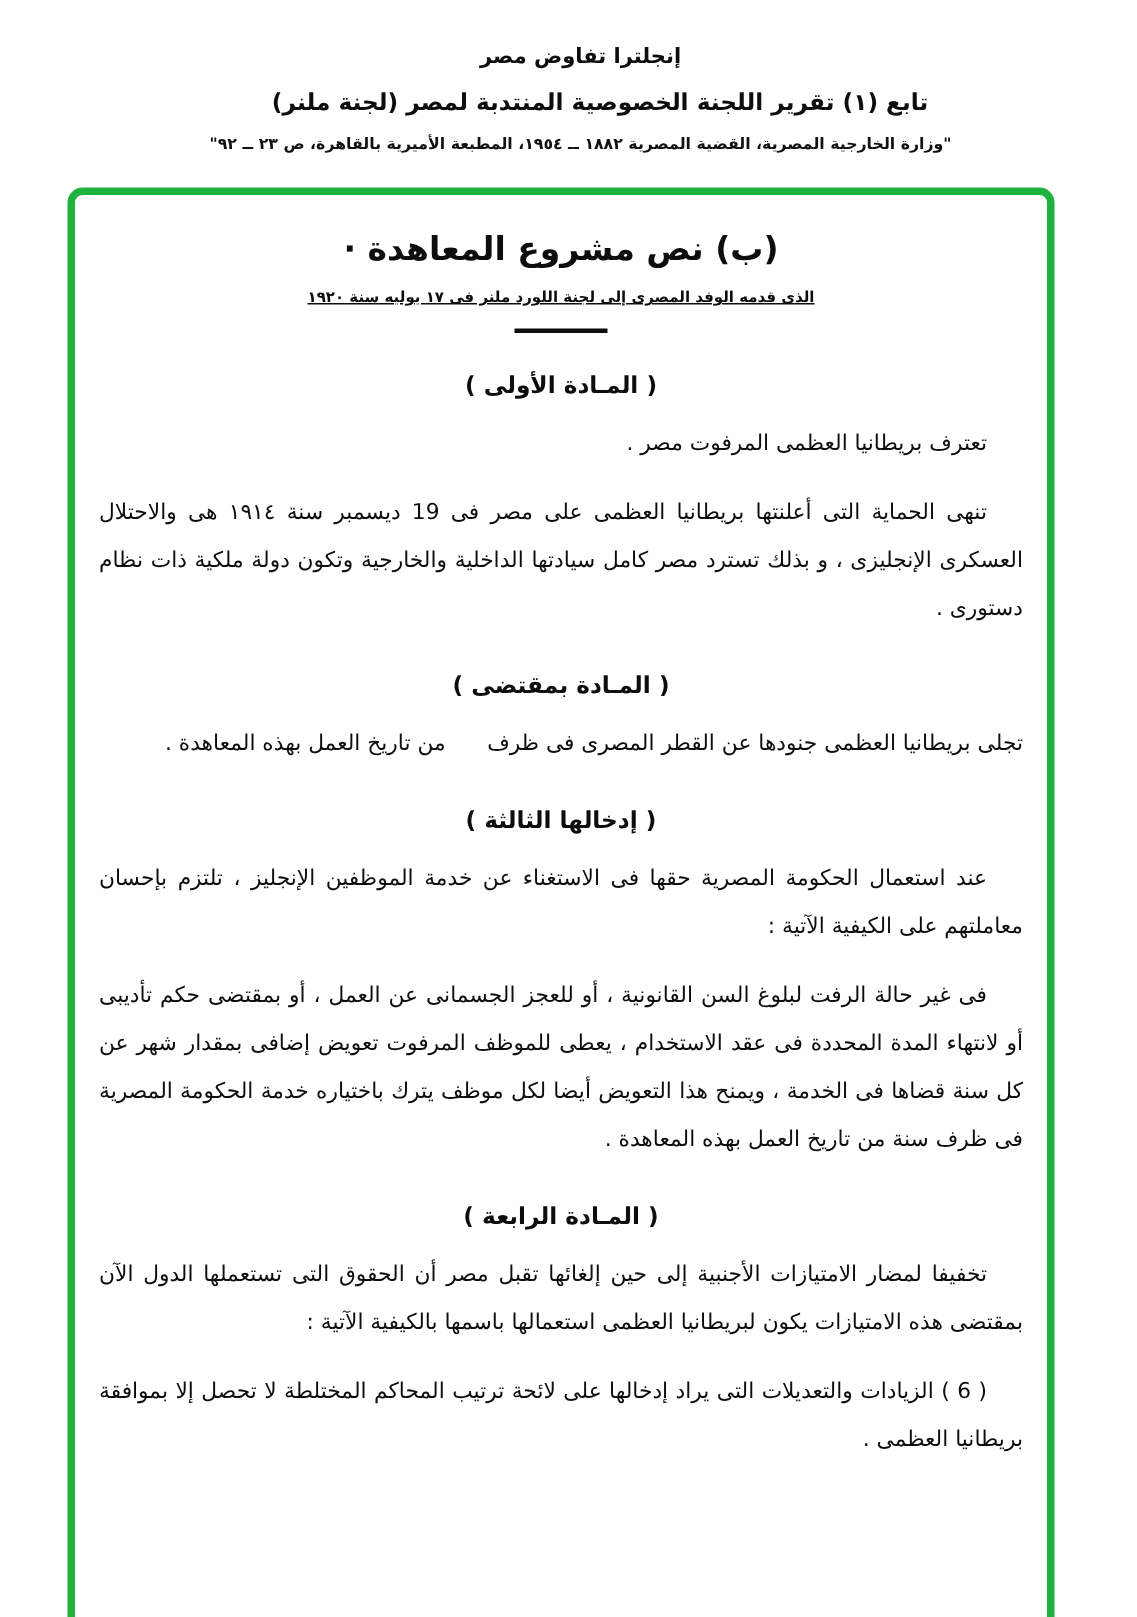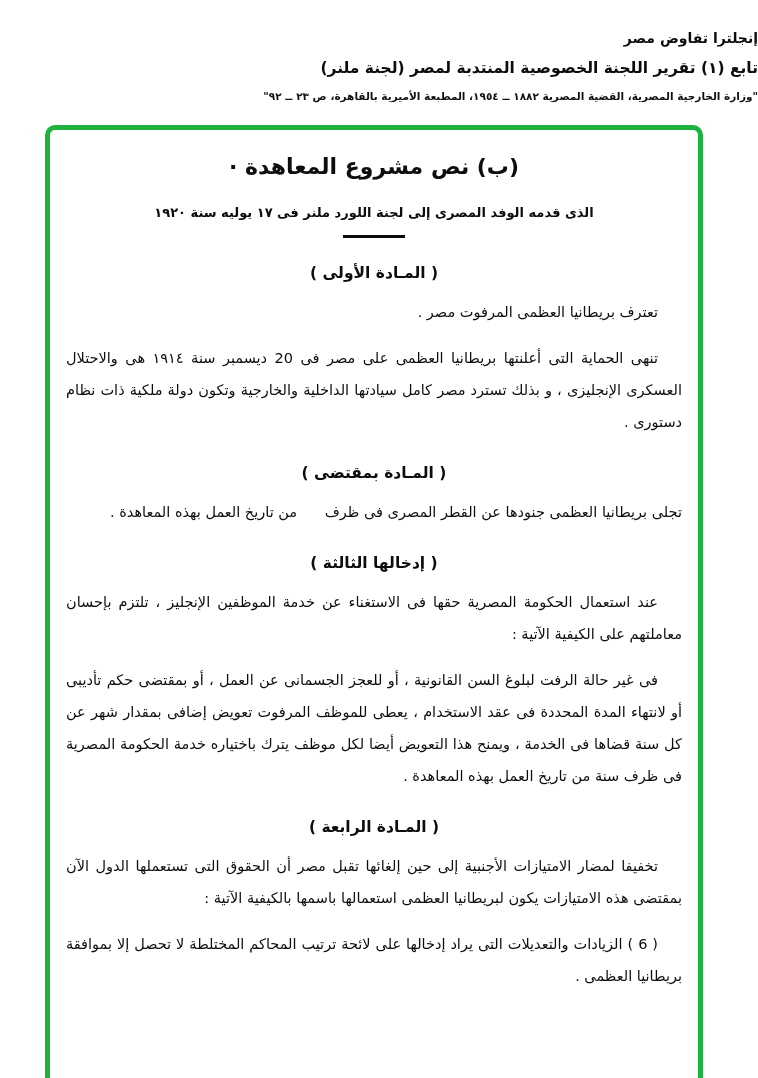--- a/index.html
+++ b/index.html
@@ -6,38 +6,38 @@
   html, body {
     width: 758px; height: 1078px;
     background: #ffffff;
     font-family: "DejaVu Sans", sans-serif;
     color: #0d0d0d;
     direction: rtl;
   }
   .page { position: relative; width: 758px; height: 1078px; overflow: hidden; }
 
   
-  .header { position: absolute; top: 30px; left: 16px; right: 0; }
+  .header { position: absolute; top: 30px; left: 16px; right: 0; text-align: center; }
   .header-line1 { font-size: 14px; font-weight: bold; letter-spacing: 0.5px; }
   .header-line2 { font-size: 15.5px; font-weight: bold; margin-top: 13px; padding-left: 26px; }
   .header-line3 { font-size: 10.5px; font-weight: bold; margin-top: 13px; color: #111; }
 
   
   .frame {
     position: absolute;
     top: 125px; left: 45px;
     width: 658px; height: 1046px;
     border: 5px solid #1eb23e;
     border-radius: 10px;
     background: #ffffff;
   }
   .content { padding: 24px 16px 0 16px; }
 
   .doc-title  { text-align: center; font-size: 22px; font-weight: bold; }
-  .doc-subtitle { text-align: center; font-size: 13px; font-weight: bold; margin-top: 26px; }
+  .doc-subtitle { text-align: center; font-size: 10px; font-weight: bold; margin-top: 14px; text-decoration: underline; }
   .title-divider {
     width: 62px; height: 3px; background: #0d0d0d;
     margin: 15px auto 0 auto;
   }
 
   .article-heading {
     text-align: center; font-size: 15.5px; font-weight: bold;
     margin-top: 26px;
   }
   .para {
@@ -62,21 +62,21 @@
 
   <div class="frame" style="border-color: rgb(30, 178, 62);">
     <div class="content">
 
       <div class="doc-title">(ب) نص مشروع المعاهدة ·</div>
       <div class="doc-subtitle">الذى قدمه الوفد المصرى إلى لجنة  اللورد ملنر فى ١٧ يوليه سنة ١٩٢٠</div>
       <div class="title-divider"></div>
 
       <div class="article-heading">( المـادة الأولى )</div>
       <p class="para indent">تعترف بريطانيا العظمى المرفوت مصر .</p>
-      <p class="para indent">تنهى الحماية التى أعلنتها بريطانيا العظمى على مصر فى 20 ديسمبر سنة ١٩١٤ هى والاحتلال العسكرى الإنجليزى ، و بذلك تسترد مصر كامل سيادتها الداخلية والخارجية وتكون دولة ملكية ذات نظام دستورى .</p>
+      <p class="para indent">تنهى الحماية التى أعلنتها بريطانيا العظمى على مصر فى 19 ديسمبر سنة ١٩١٤ هى والاحتلال العسكرى الإنجليزى ، و بذلك تسترد مصر كامل سيادتها الداخلية والخارجية وتكون دولة ملكية ذات نظام دستورى .</p>
 
       <div class="article-heading">( المـادة بمقتضى )</div>
       <p class="para">تجلى بريطانيا العظمى جنودها عن القطر المصرى فى ظرف &nbsp;&nbsp;&nbsp;&nbsp; من تاريخ العمل بهذه المعاهدة .</p>
 
       <div class="article-heading">( إدخالها الثالثة )</div>
       <p class="para indent">عند استعمال الحكومة المصرية حقها فى الاستغناء عن خدمة الموظفين الإنجليز ، تلتزم بإحسان معاملتهم على الكيفية الآتية :</p>
       <p class="para indent">فى غير حالة الرفت لبلوغ السن القانونية ، أو للعجز الجسمانى عن العمل ، أو بمقتضى حكم تأديبى أو لانتهاء المدة المحددة فى عقد الاستخدام ، يعطى للموظف المرفوت تعويض إضافى بمقدار شهر عن كل سنة قضاها فى الخدمة ، ويمنح هذا التعويض أيضا لكل موظف يترك باختياره خدمة الحكومة المصرية فى ظرف سنة من تاريخ العمل بهذه المعاهدة .</p>
 
       <div class="article-heading">( المـادة الرابعة )</div>
       <p class="para indent">تخفيفا لمضار الامتيازات الأجنبية إلى حين إلغائها تقبل مصر أن الحقوق التى تستعملها الدول الآن بمقتضى هذه الامتيازات يكون لبريطانيا العظمى استعمالها باسمها بالكيفية الآتية :</p>

